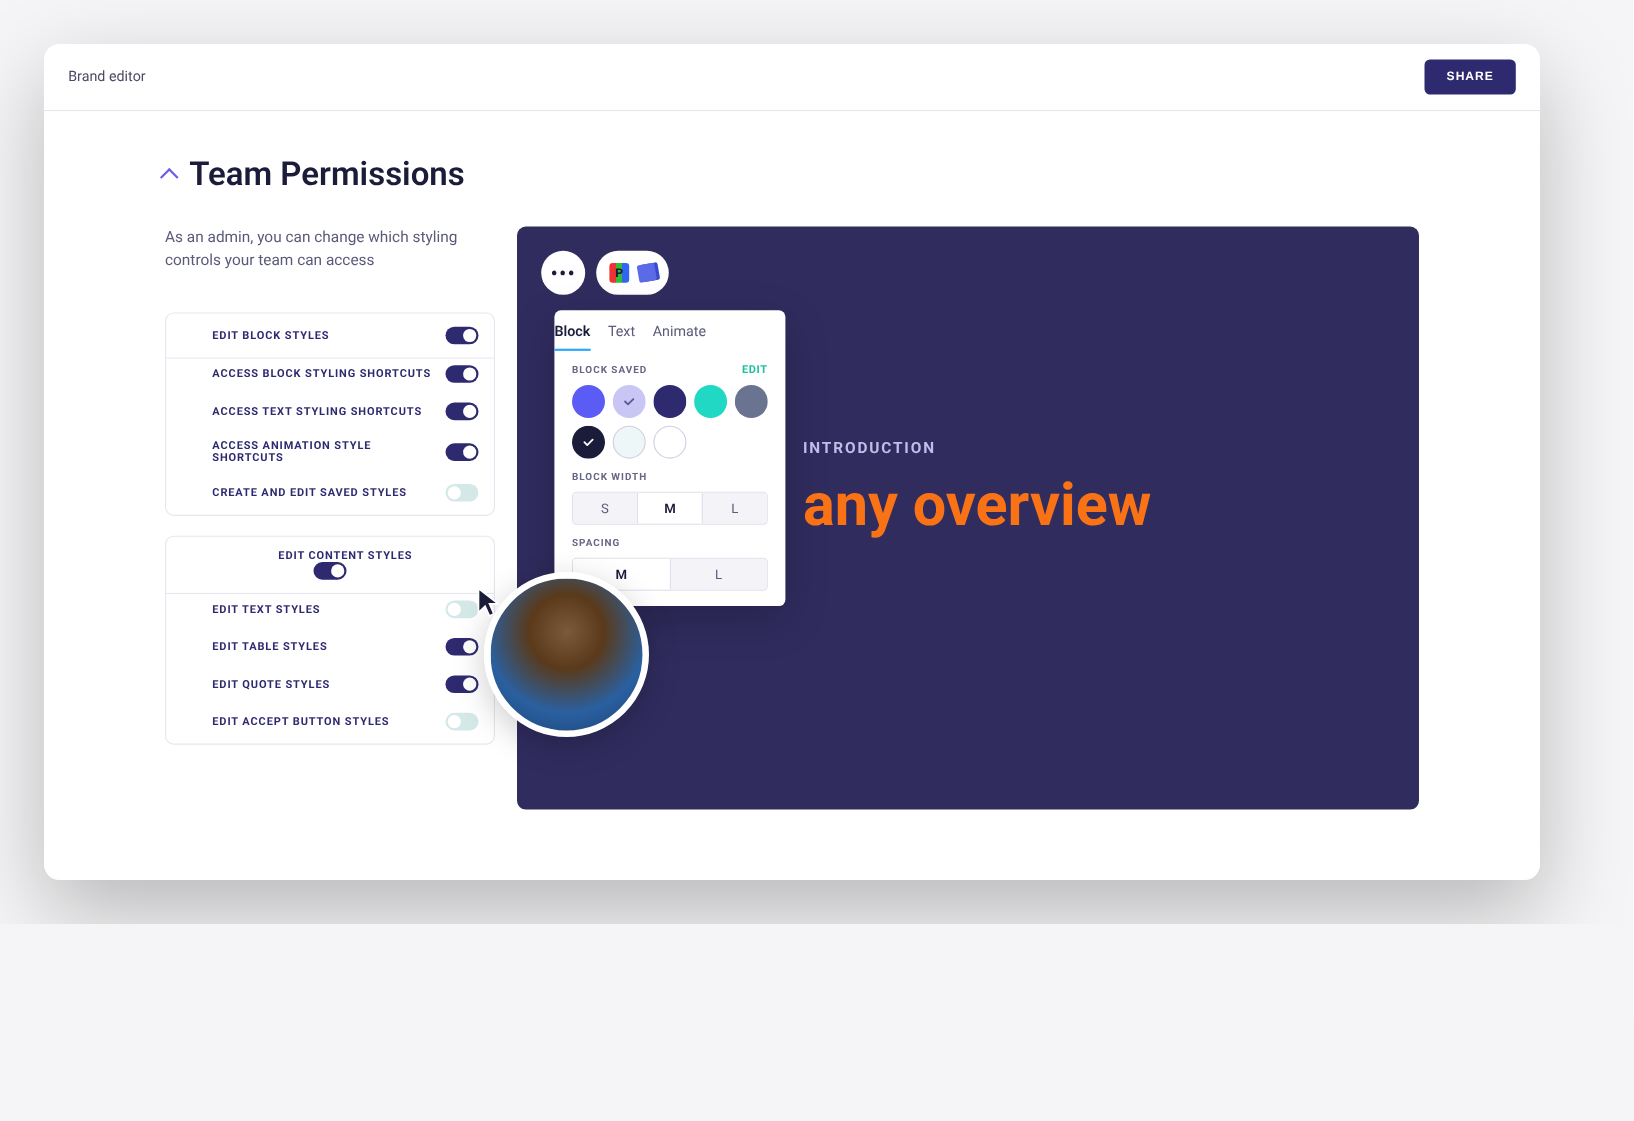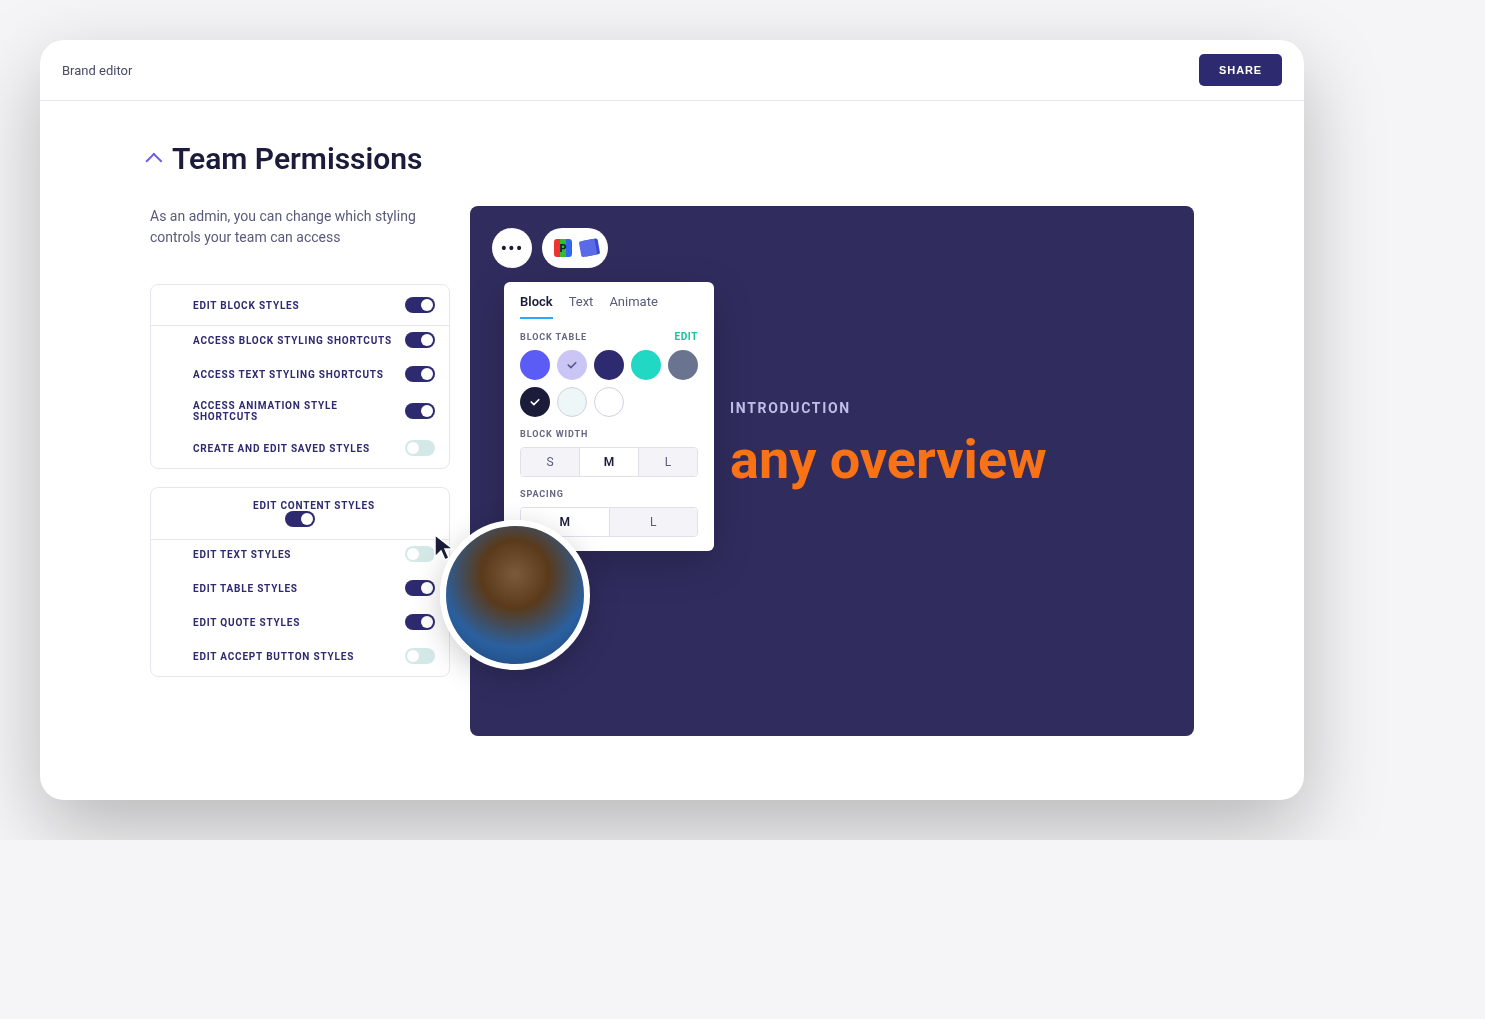--- a/index.html
+++ b/index.html
@@ -2,24 +2,24 @@
 <html><head>
   <meta charset="utf-8">
   <style>
     * { margin: 0; padding: 0; box-sizing: border-box; }
     body {
       font-family: -apple-system, BlinkMacSystemFont, 'Segoe UI', Roboto, sans-serif;
       background: #f5f5f7;
       padding: 40px;
     }
     .window {
-      width: 1264px;
+      width: 1360px;
       height: 760px;
       background: #fff;
-      border-radius: 24px;
+      border-radius: 14px;
       box-shadow: 0 30px 80px rgba(0,0,0,0.25);
       overflow: hidden;
       position: relative;
     }
     .topbar {
       display: flex;
       align-items: center;
       justify-content: space-between;
       padding: 14px 22px;
       border-bottom: 1px solid #e6e6f0;
@@ -157,21 +157,21 @@
       left: 34px;
       width: 210px;
       background: #fff;
       border-radius: 6px;
       box-shadow: 0 12px 40px rgba(0,0,0,0.2);
       padding: 0 0 14px 0;
     }
     .panel-tabs {
       display: flex;
       gap: 16px;
-      padding: 12px 16px 0 16px;
+      padding: 12px 16px 0 0;
       font-size: 13px;
     }
     .panel-tab {
       color: #5a5a7a;
       padding-bottom: 8px;
       cursor: pointer;
     }
     .panel-tab.active {
       color: #1b1b3a;
       font-weight: 600;
@@ -402,21 +402,21 @@
 
         <div class="style-panel">
           <div class="panel-tabs" id="panel-tabs">
               <div class="panel-tab active">Block</div>
               <div class="panel-tab">Text</div>
               <div class="panel-tab">Animate</div>
             </div>
 
           <div class="panel-section">
             <div class="panel-label-row">
-              <span class="panel-label">BLOCK TABLE</span>
+              <span class="panel-label">BLOCK SAVED</span>
               <span class="panel-edit">EDIT</span>
             </div>
             <div class="swatches" id="swatches">
                 <div class="swatch" style="background: rgb(91, 91, 245);"></div>
                 <div class="swatch" style="background: rgb(201, 197, 245);">
                   <svg class="check" viewBox="0 0 16 16">
                     <path d="M3 8 L6.5 11.5 L13 5" stroke="#5a5a90" stroke-width="2.2" fill="none" stroke-linecap="round" stroke-linejoin="round"></path>
                   </svg>
                 </div>
                 <div class="swatch" style="background: rgb(46, 42, 112);"></div>

